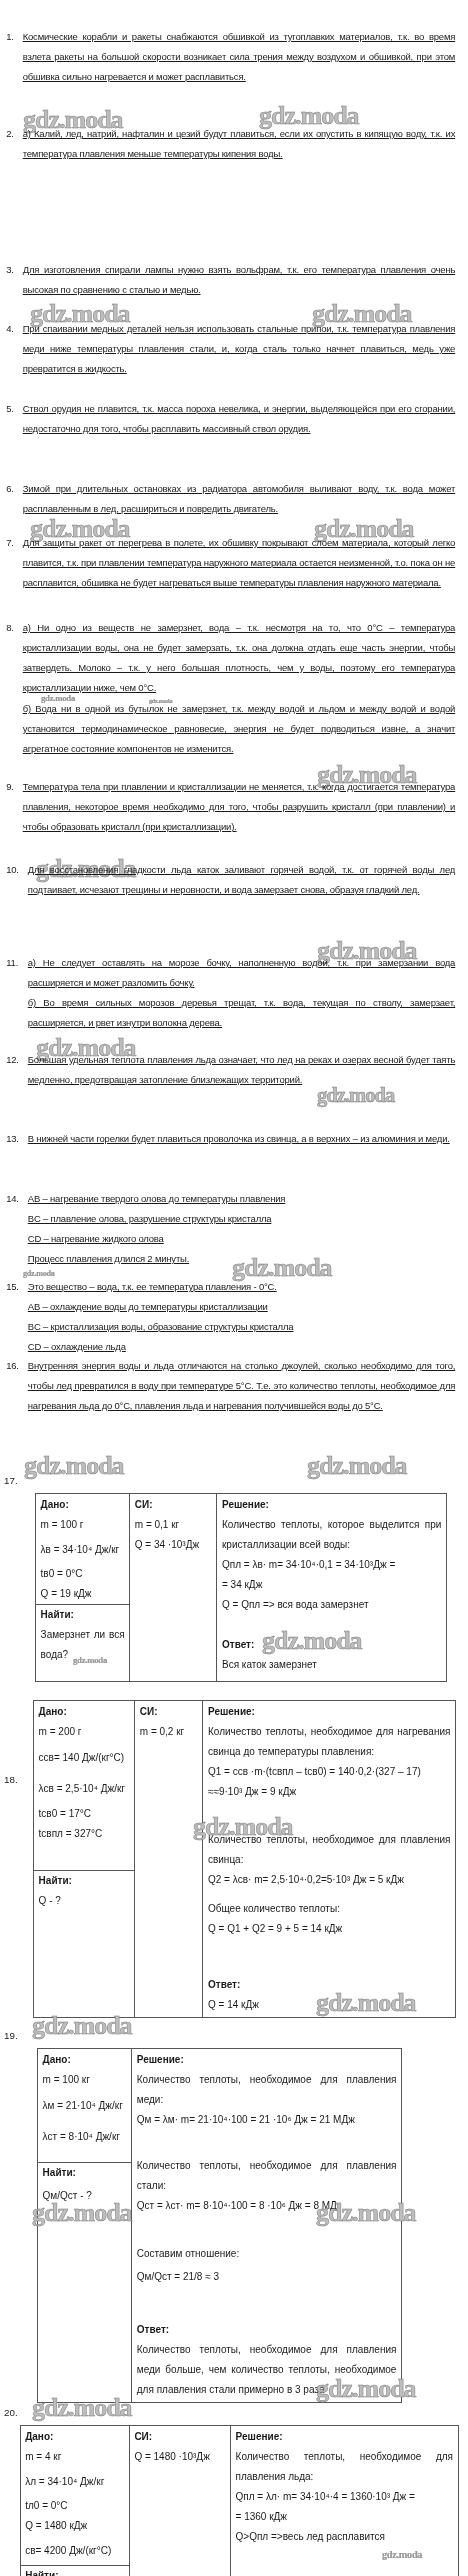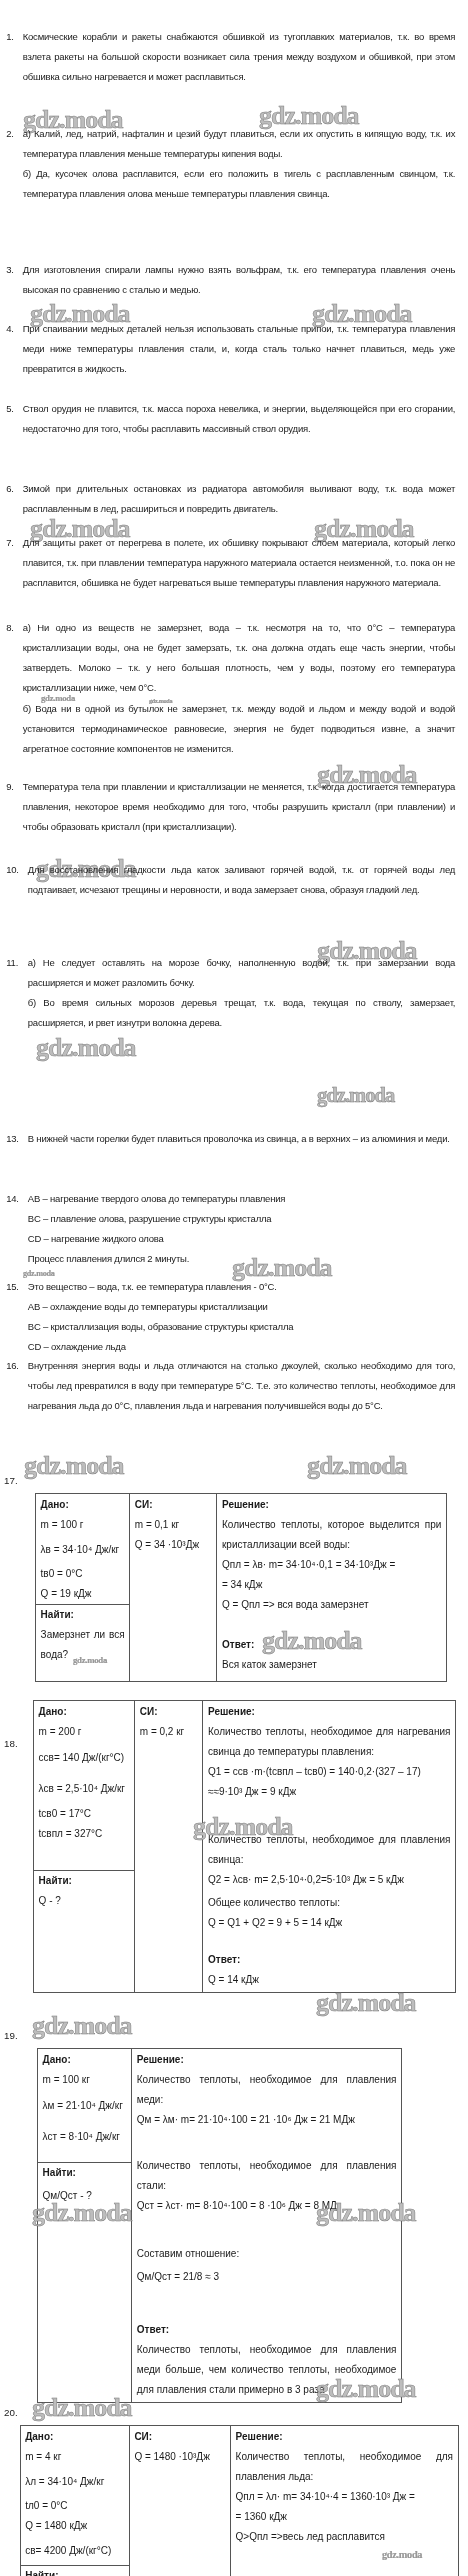--- a/index.html
+++ b/index.html
@@ -2,21 +2,21 @@
 <html style="font-size:8.2px"><head>
 <meta charset="utf-8">
 <style>
   html, body { margin: 0; padding: 0; background: #ffffff; }
   body { width: 468px; height: 3622px; position: relative; overflow: hidden;
          font-family: "Liberation Sans", "DejaVu Sans", sans-serif; color: #1a1a1a; }
   .page { position: absolute; left: 0; top: 0; width: 468px; height: 3622px; }
   .item { position: absolute; left: 6.2px; width: 449px; font-size: 9.5px; line-height: 20px;
           letter-spacing: -0.2px; }
   .num { position: absolute; left: 0; top: 0; font-weight: normal; }
-  .txt { margin-left: 16.5px; text-align: justify; }
+  .txt { margin-left: 16.5px; text-align: justify; text-decoration: underline; }
   .txt.w2 { margin-left: 21.6px; }
   .txt p { margin: 0; }
   .wm { position: absolute; font-family: "Liberation Serif", "DejaVu Serif", serif; font-weight: bold;
         color: #bdbdbd; letter-spacing: -1px; -webkit-text-stroke: 0.5px #7a7a7a; user-select: none; }
   .wm.big { font-size: 26px; line-height: 26px; }
   .wm.small { font-size: 8.8px; line-height: 8.8px; -webkit-text-stroke: 0.2px #888; color: #999; letter-spacing: -0.3px; }
   .task-num { position: absolute; left: 4.1px; font-size: 9.8px; }
   table.sol { position: absolute; border-collapse: collapse; font-size: 10px; line-height: 20px; }
   table.sol td { border: 0.5px solid #555; vertical-align: top; padding: 1px 4.6px 2.1px 4.6px; }
   .b { font-weight: bold; }
@@ -35,21 +35,20 @@
         <p>Космические корабли и ракеты снабжаются обшивкой из тугоплавких материалов, т.к. во время взлета ракеты на большой скорости возникает сила трения между воздухом и обшивкой, при этом обшивка сильно нагревается и может расплавиться.</p>
       </div>
   </div>
   <div class="wm big" style="left:23px;top:107px">gdz.moda</div>
   <div class="wm big" style="left:259px;top:103px">gdz.moda</div>
 
   <div class="item" style="top:124px">
     <span class="num">2.</span>
     <div class="txt">
       <p>а) Калий, лед, натрий, нафталин и цезий будут плавиться, если их опустить в кипящую воду, т.к. их температура плавления меньше температуры кипения воды.</p>
-      <p>б) Да, кусочек олова расплавится, если его положить в тигель с расплавленным свинцом, т.к. температура плавления олова меньше температуры плавления свинца.</p>
     </div>
   </div>
 
   <div class="item" style="top:260px">
     <span class="num">3.</span>
     <div class="txt">
         <p>Для изготовления спирали лампы нужно взять вольфрам, т.к. его температура плавления очень высокая по сравнению с сталью и медью.</p>
       </div>
   </div>
   <div class="wm big" style="left:30px;top:301px">gdz.moda</div>
@@ -114,20 +113,26 @@
 
   <div class="item" style="top:953px">
     <span class="num">11.</span>
     <div class="txt w2">
       <p>а) Не следует оставлять на морозе бочку, наполненную водой, т.к. при замерзании вода расширяется и может разломить бочку.</p>
       <p>б) Во время сильных морозов деревья трещат, т.к. вода, текущая по стволу, замерзает, расширяется, и рвет изнутри волокна дерева.</p>
     </div>
   </div>
   <div class="wm big" style="left:36px;top:1035px">gdz.moda</div>
 
+  <div class="item" style="top:1050px">
+    <span class="num">12.</span>
+    <div class="txt w2">
+        <p>Большая удельная теплота плавления льда означает, что лед на реках и озерах весной будет таять медленно, предотвращая затопление близлежащих территорий.</p>
+      </div>
+  </div>
   <div class="wm big" style="left:317px;top:1082px;font-size:20.6px">gdz.moda</div>
 
   <div class="item" style="top:1129px">
     <span class="num">13.</span>
     <div class="txt w2">
         <p>В нижней части горелки будет плавиться проволочка из свинца, а в верхних – из алюминия и меди.</p>
       </div>
   </div>
 
   <div class="item" style="top:1189px">
@@ -188,21 +193,21 @@
         <div class="line">Q = Qпл =&gt; вся вода замерзнет</div>
         <div class="b" style="margin-top:19.6px">Ответ:</div>
         <div class="line">Вся каток замерзнет</div>
       </td>
     </tr>
   </tbody>
     </table>
   <div class="wm big" style="left:262px;top:1628px">gdz.moda</div>
   <div class="wm small" style="left:73px;top:1656px">gdz.moda</div>
 
-  <div class="task-num" style="top:1738px">18.</div>
+  <div class="task-num" style="top:1774px">18.</div>
   <table class="sol" style="left:33px;top:1700px;width:423px">
     <tbody>
         <tr>
       <td style="width:91px;padding-bottom:0">
         <div class="b">Дано:</div>
         <div class="line">m = 200 г</div>
         <div class="line" style="line-height:31px">cсв= 140 Дж/(кг°С)</div>
         <div class="line" style="line-height:31px">λсв = 2,5·10⁴ Дж/кг</div>
         <div class="line">tсв0 = 17°С</div>
         <div class="line" style="margin-bottom:26px">tсвпл = 327°С</div>
@@ -213,23 +218,23 @@
       <td style="width:58px">
         <div class="b">СИ:</div>
         <div class="line">m = 0,2 кг</div>
       </td>
       <td>
         <div class="b">Решение:</div>
         <div class="just">Количество теплоты, необходимое для нагревания свинца до температуры плавления:</div>
         <div class="line">Q1 = cсв ·m·(tсвпл – tсв0) = 140·0,2·(327 – 17)</div>
         <div class="line" style="margin-bottom:28px">≈≈9·10³ Дж = 9 кДж</div>
         <div class="just">Количество теплоты, необходимое для плавления свинца:</div>
-        <div class="line" style="margin-bottom:3px">Q2 = λсв· m= 2,5·10⁴·0,2=5·10³ Дж = 5 кДж</div>
+        <div class="line" style="margin-bottom:9px">Q2 = λсв· m= 2,5·10⁴·0,2=5·10³ Дж = 5 кДж</div>
         <div class="line">Общее количество теплоты:</div>
-        <div class="line" style="margin-bottom:17px">Q = Q1 + Q2 = 9 + 5 = 14 кДж</div>
+        <div class="line" style="margin-bottom:36px">Q = Q1 + Q2 = 9 + 5 = 14 кДж</div>
         <div class="b">Ответ:</div>
         <div class="line">Q = 14 кДж</div>
       </td>
     </tr>
   </tbody>
     </table>
   <div class="wm big" style="left:193px;top:1814px">gdz.moda</div>
   <div class="wm big" style="left:316px;top:1990px">gdz.moda</div>
   <div class="wm big" style="left:32px;top:2013px">gdz.moda</div>
 

